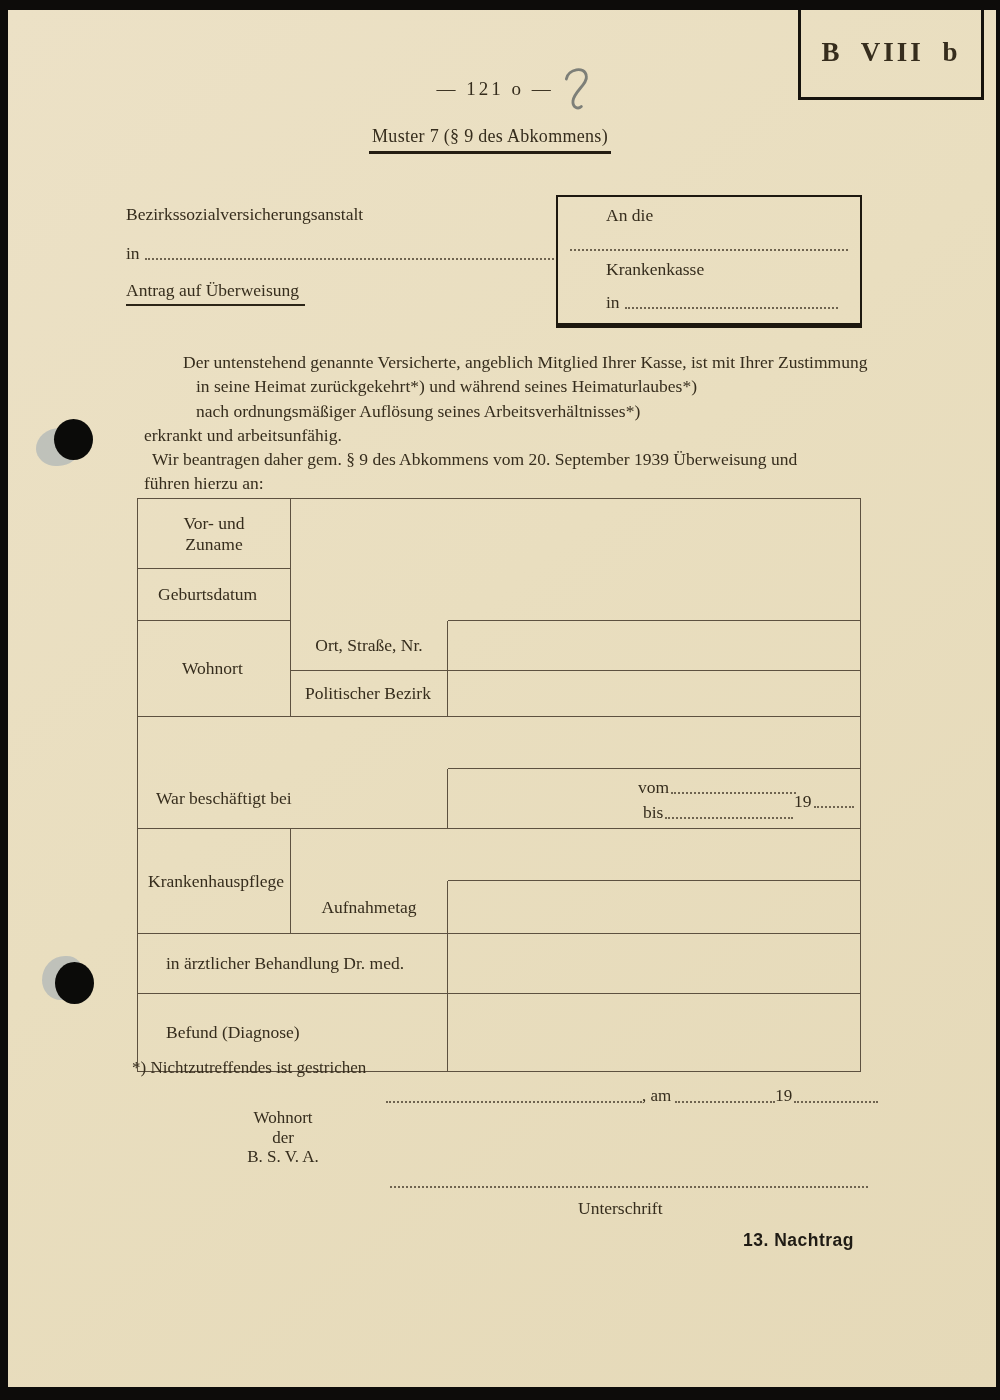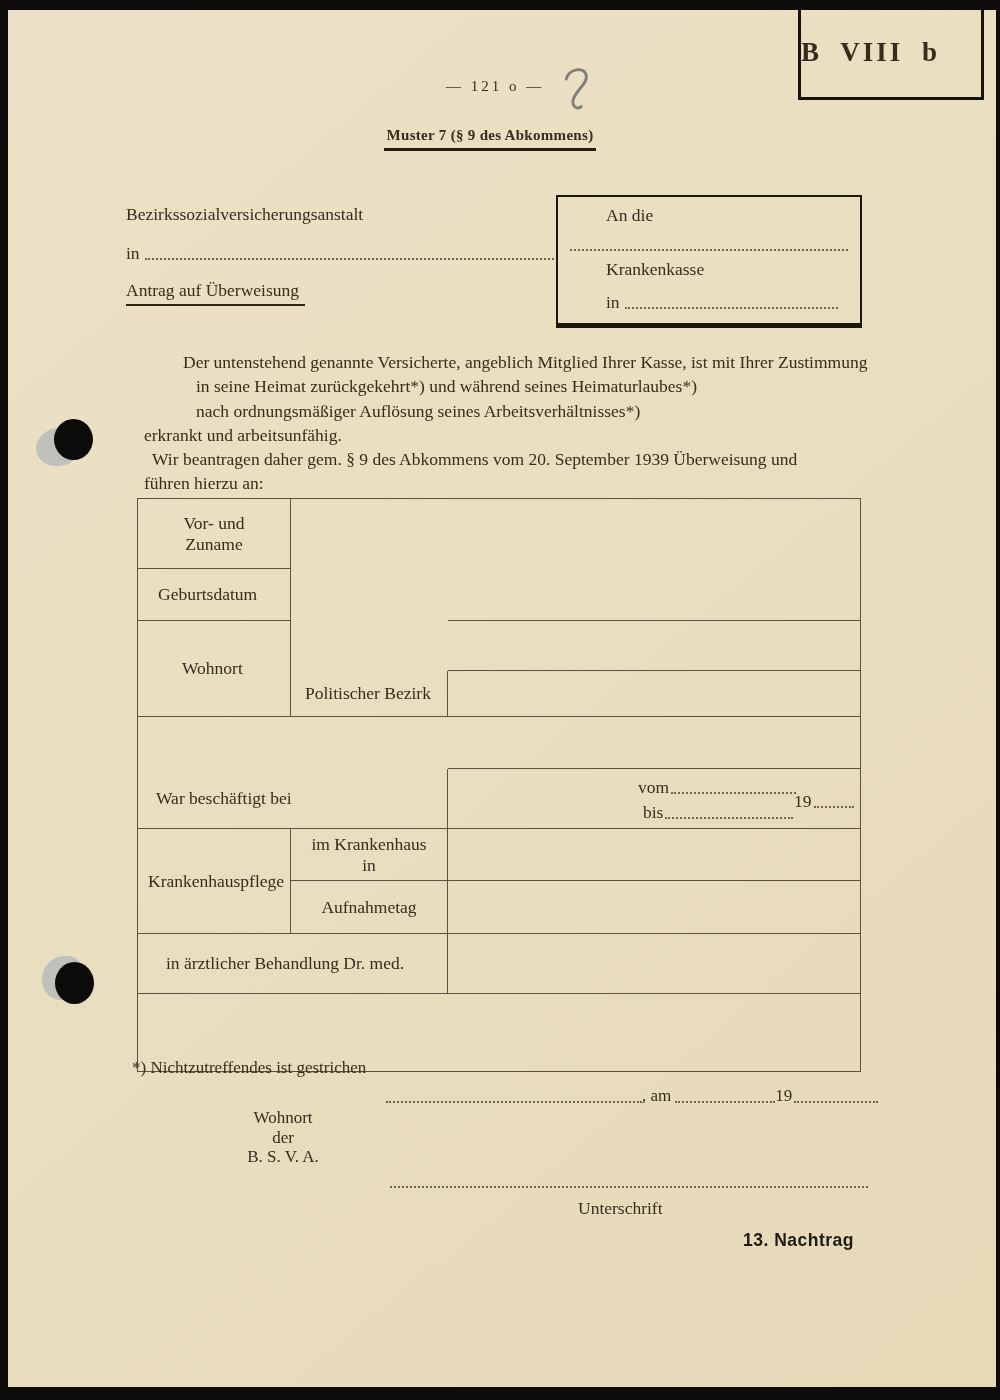--- a/index.html
+++ b/index.html
@@ -20,28 +20,28 @@
   
   .edge{background:var(--edge);}
   .edge-top{left:0;top:0;width:1000px;height:10px;}
   .edge-left{left:0;top:0;width:8px;height:1400px;}
   .edge-right{right:0;top:0;width:4px;height:1400px;}
   .edge-bottom{left:0;bottom:0;width:1000px;height:13px;}
 
   
   .stamp-box{
     left:798px;top:4px;width:180px;height:90px;
-    border:3px solid #16130d;display:flex;align-items:center;
+    border:3px solid #16130d;display:flex;align-items:center;justify-content:center;
     font-size:27px;font-weight:bold;letter-spacing:3px;word-spacing:9px;
   }
-  .page-number{left:410px;top:78px;width:170px;text-align:center;font-size:15px;letter-spacing:3px;}
+  .page-number{left:410px;top:78px;width:170px;text-align:center;font-size:19px;letter-spacing:3px;}
   .squiggle{left:558px;top:64px;}
   .title-wrap{left:290px;top:126px;width:400px;text-align:center;}
   .title-wrap span{
-    display:inline-block;font-size:15px;font-weight:bold;letter-spacing:.3px;
+    display:inline-block;font-size:18px;font-weight:normal;letter-spacing:.3px;
     border-bottom:3px solid #241d12;padding:0 3px 4px 3px;
   }
 
   
   .sender-name{left:126px;top:204px;font-size:17.5px;}
   .fill-line{display:flex;align-items:flex-end;font-size:17.5px;}
   .fill-line .dots{flex:1;border-bottom:2px dotted var(--dot);margin:0 0 4px 5px;}
   .sender-in{left:126px;top:240px;width:428px;height:24px;}
   .sender-subject{left:126px;top:280px;}
   .sender-subject span{
@@ -157,20 +157,23 @@
   <div class="cell br bb ctr" style="grid-column:1;grid-row:1;">
     <span class="w92">Vor- und Zuname</span>
   </div>
   <div class="cell bb" style="grid-column:3;grid-row:1/span 2;"></div>
   <div class="cell br bb pl44" style="grid-column:1;grid-row:3/span 2;">
     <span>Wohnort</span>
   </div>
 
   <div class="cell br bb pl20" style="grid-column:1;grid-row:2;">
     <span>Geburtsdatum</span>
+  </div>
+  <div class="cell br bb ctr" style="grid-column:2;grid-row:3;">
+    <span>Ort, Straße, Nr.</span>
   </div>
   <div class="cell bb" style="grid-column:3;grid-row:3;"></div>
   <div class="cell br bb pl14" style="grid-column:2;grid-row:4;">
     <span>Politischer Bezirk</span>
   </div>
   <div class="cell bb" style="grid-column:3;grid-row:4;"></div>
 
   <div class="cell bb" style="grid-column:3;grid-row:5;"></div>
 
   <div class="cell br bb pl18" style="grid-column:1/span 2;grid-row:6;">
@@ -187,34 +190,34 @@
     </div>
     <div class="row bis-row">
       <span>bis</span>
       <div class="dots"></div>
     </div>
   </div>
 
   <div class="cell br bb pl10" style="grid-column:1;grid-row:7/span 2;">
     <span>Krankenhauspflege</span>
   </div>
-  <div class="cell br bb ctr" style="grid-column:2;grid-row:7;">
-    <span class="w130">im Krankenhaus in</span>
-  </div>
   <div class="cell bb" style="grid-column:3;grid-row:7;"></div>
   <div class="cell br bb ctr" style="grid-column:2;grid-row:8;">
     <span>Aufnahmetag</span>
   </div>
   <div class="cell bb" style="grid-column:3;grid-row:8;"></div>
 
   <div class="cell br bb pl28" style="grid-column:1/span 2;grid-row:9;">
     <span>in ärztlicher Behandlung Dr. med.</span>
   </div>
   <div class="cell bb" style="grid-column:3;grid-row:9;"></div>
 
+  <div class="cell br pl28" style="grid-column:1/span 2;grid-row:10;">
+    <span>Befund (Diagnose)</span>
+  </div>
   <div class="cell" style="grid-column:3;grid-row:10;"></div>
 </div>
 
 <div class="abs footnote">*) Nichtzutreffendes ist gestrichen</div>
 
 <div class="abs date-line">
   <div class="dots d1"></div>
   <span>, am</span>
   <div class="dots d2"></div>
   <span>19</span>

